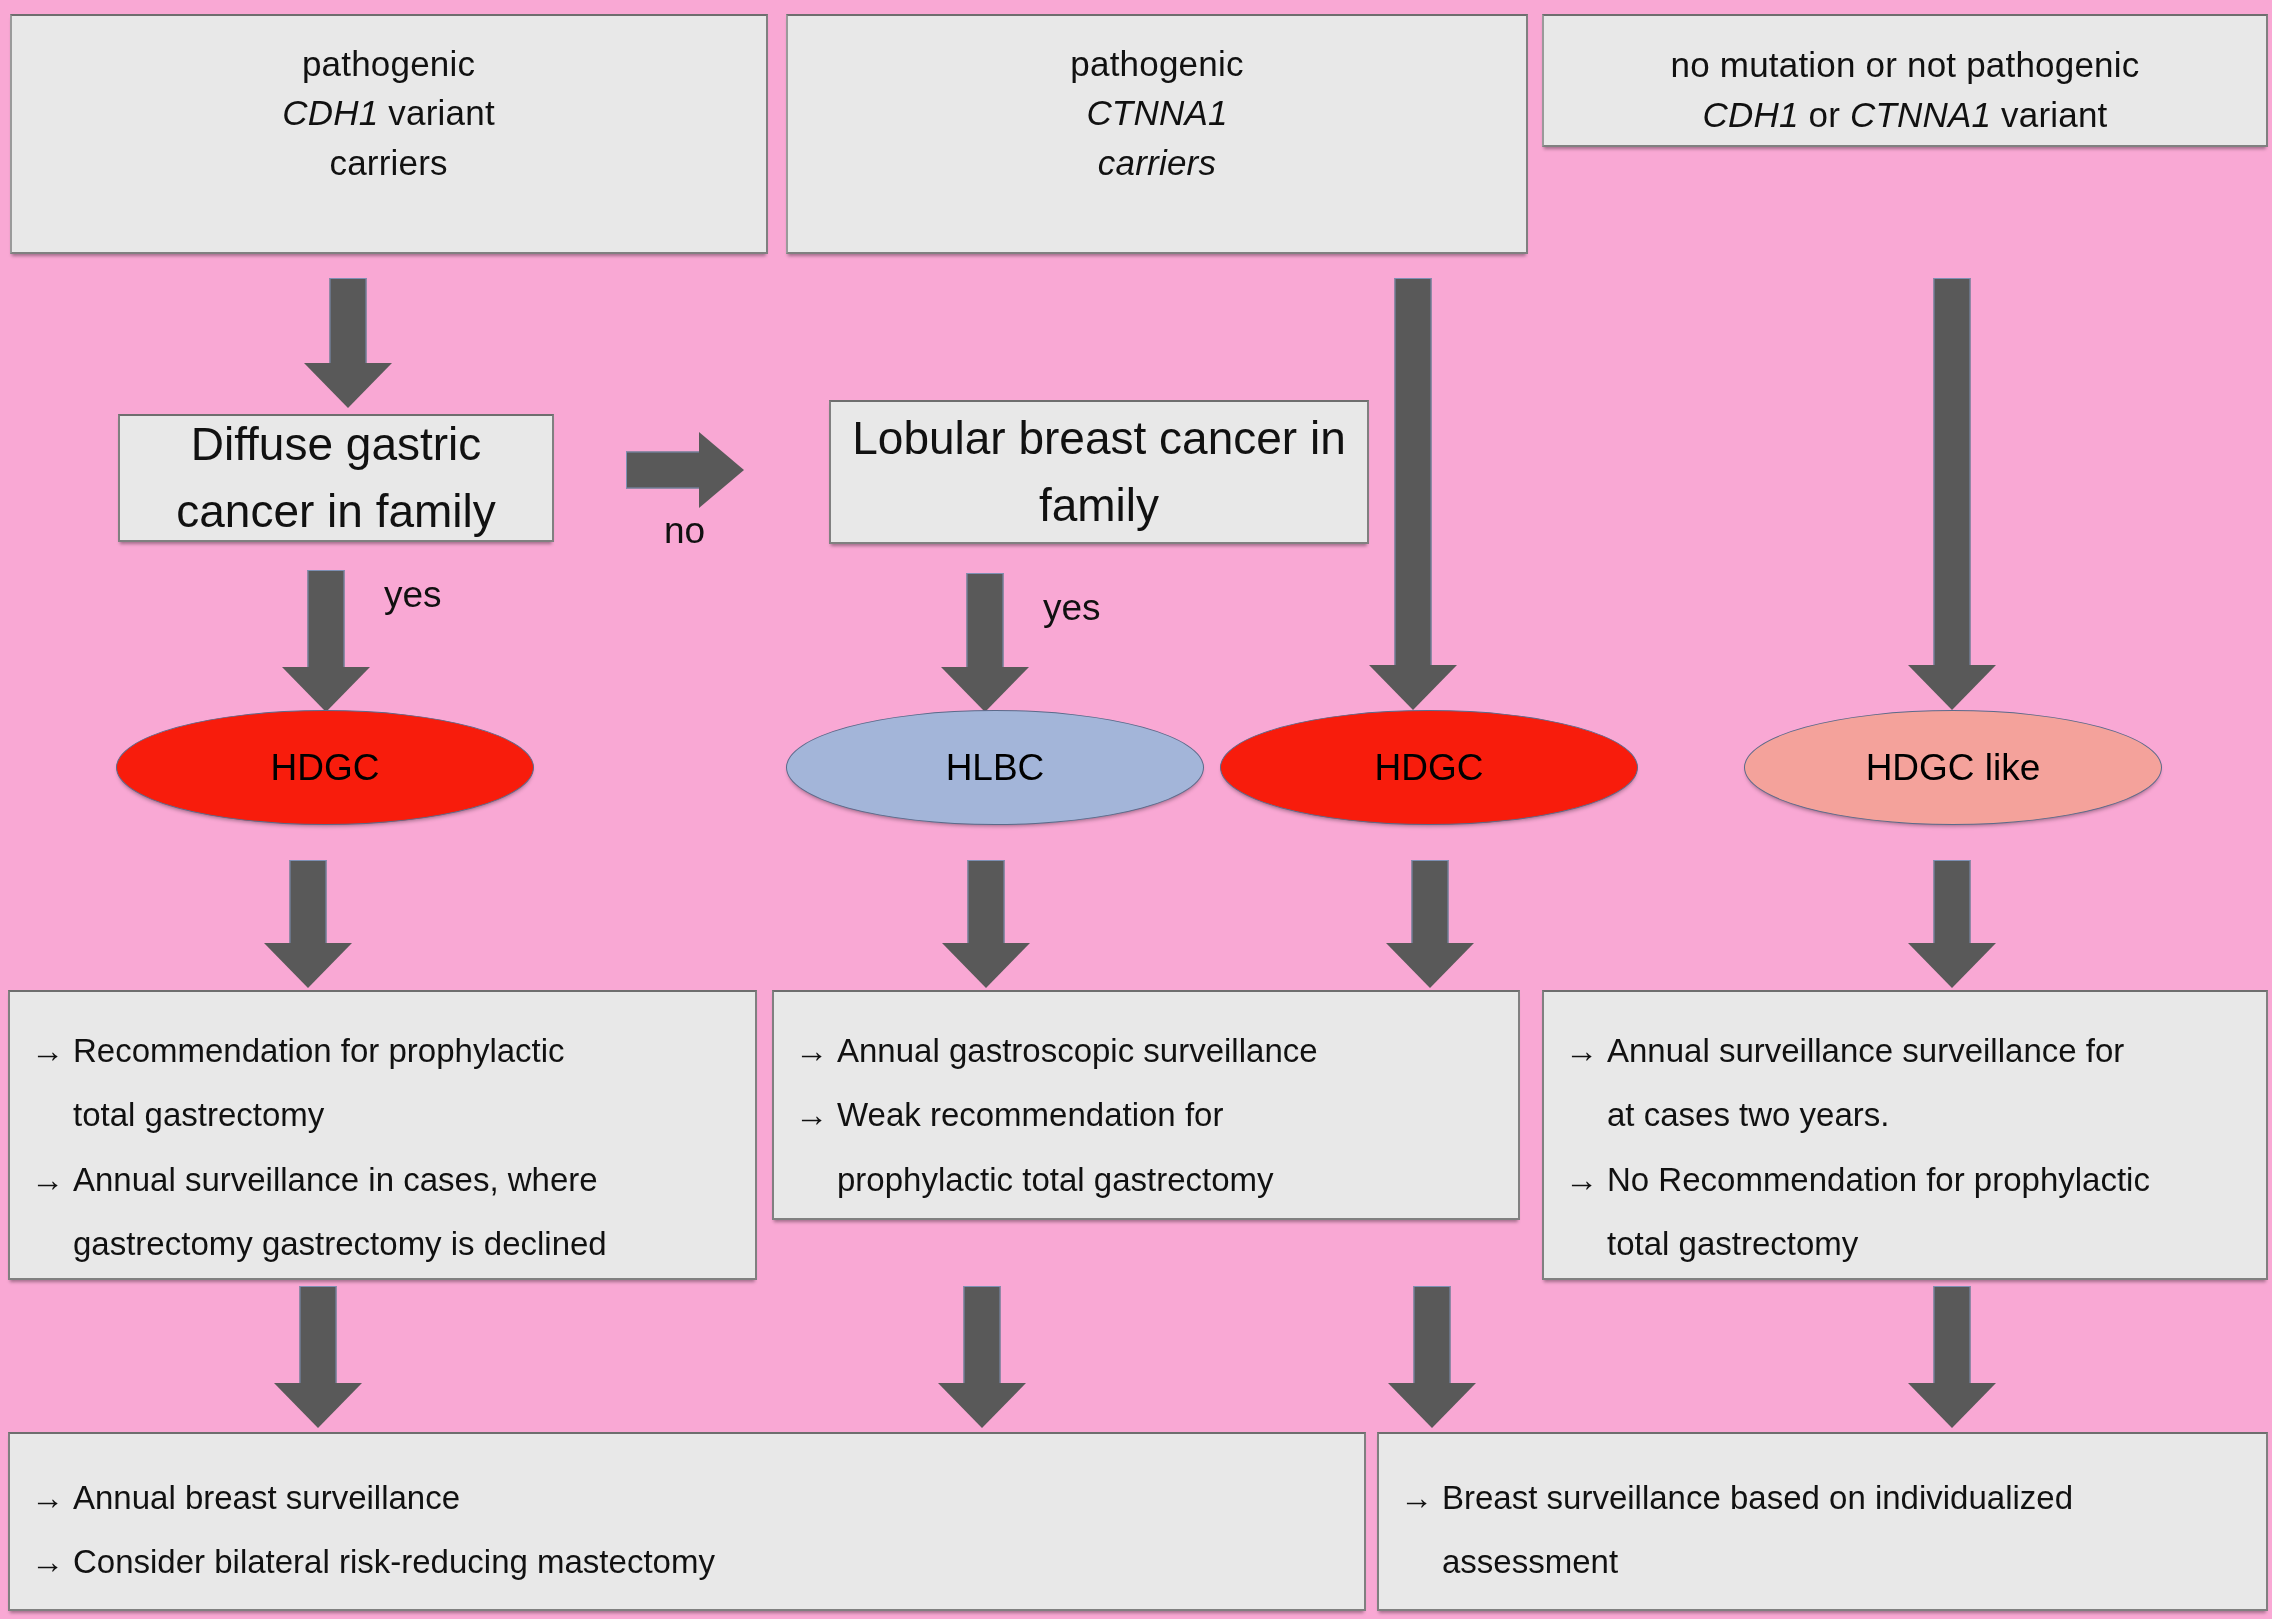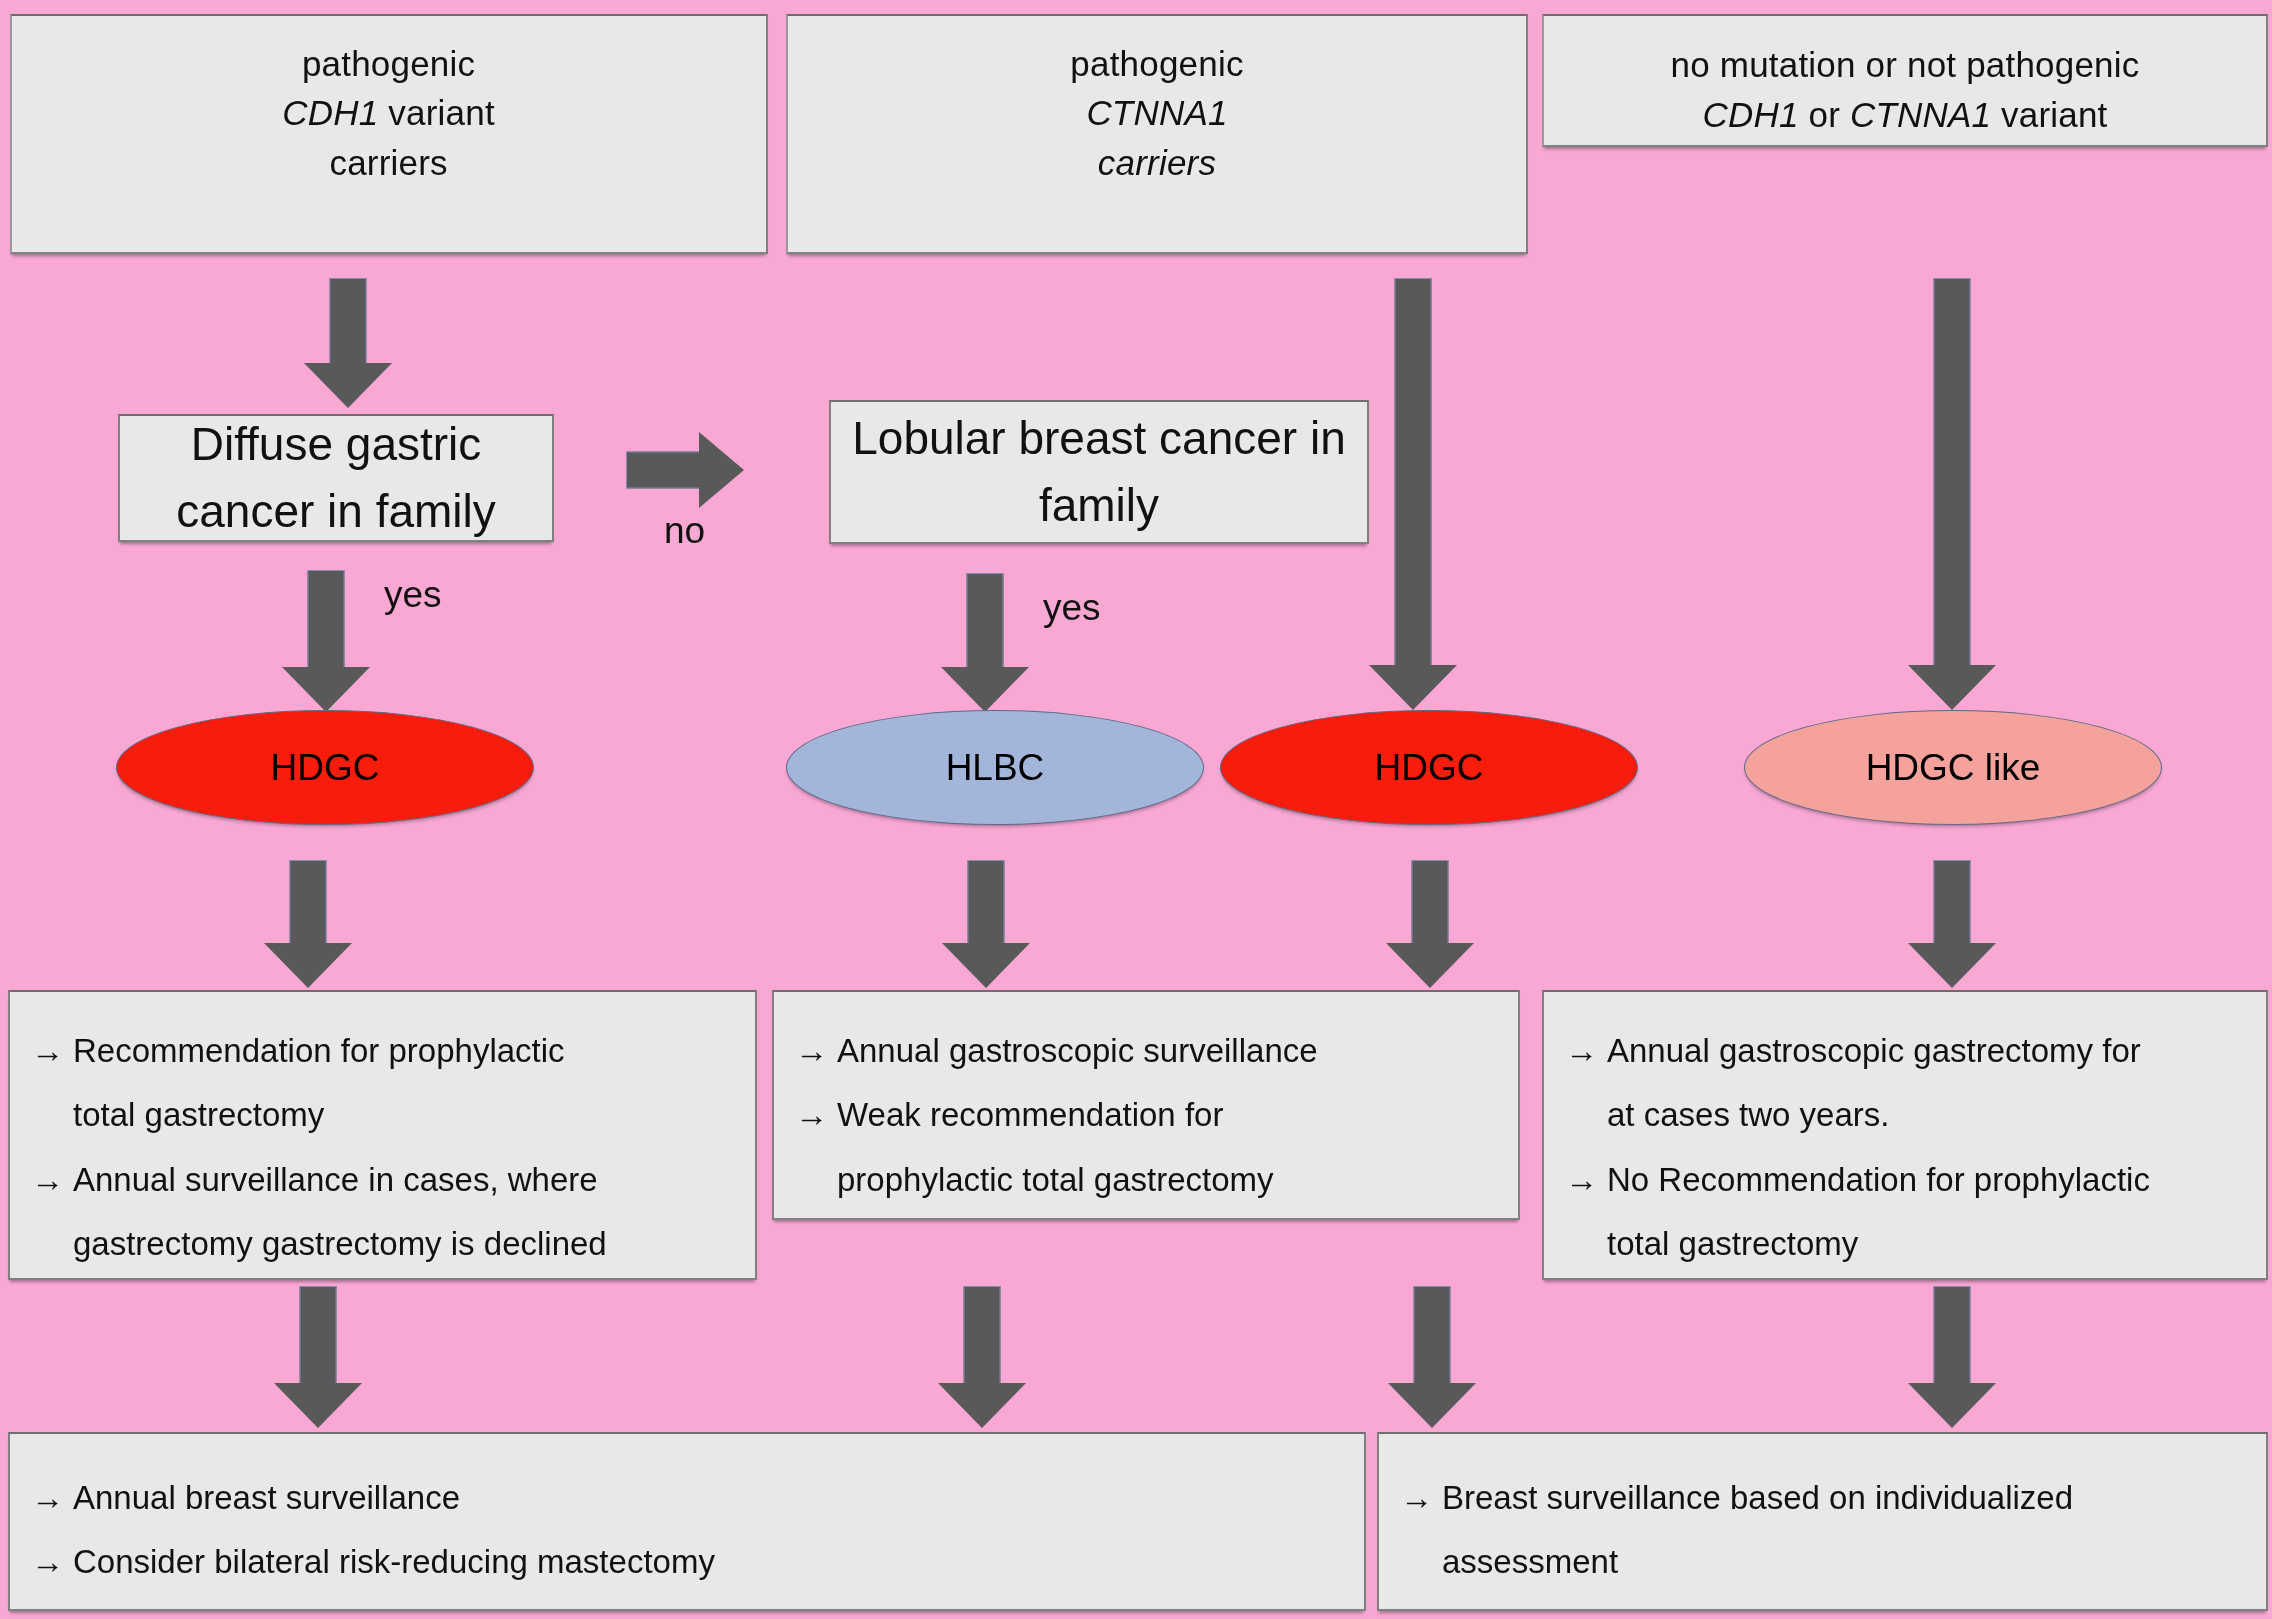--- a/index.html
+++ b/index.html
@@ -258,21 +258,21 @@
         <span style="display:block">Weak recommendation for</span>
         <span style="display:block">prophylactic total gastrectomy</span>
       </span>
     </div>
   </div>
 
   <div class="rbox" style="left:1542px;top:990px;width:726px;height:290px;">
     <div class="rline">
       <span class="rarrow">→</span>
       <span class="rtext">
-        <span style="display:block">Annual gastroscopic  gastrectomy for</span>
+        <span style="display:block">Annual surveillance  surveillance for</span>
         <span style="display:block">at cases two years.</span>
       </span>
     </div>
     <div class="rline">
       <span class="rarrow">→</span>
       <span class="rtext">
         <span style="display:block">No Recommendation for prophylactic</span>
         <span style="display:block">total gastrectomy</span>
       </span>
     </div>

